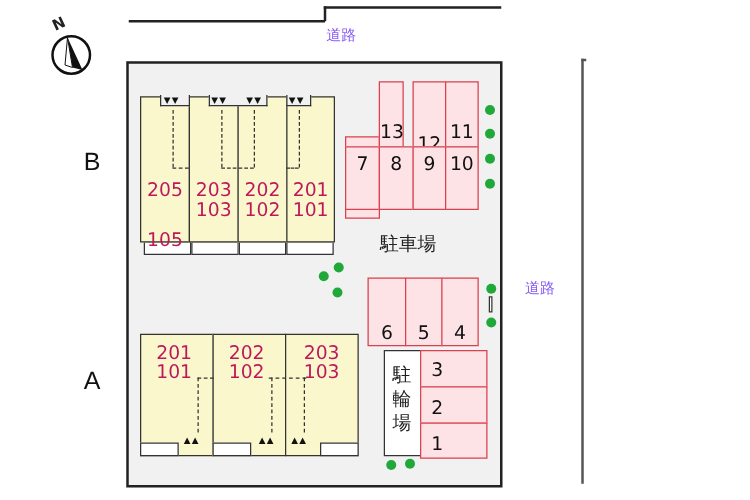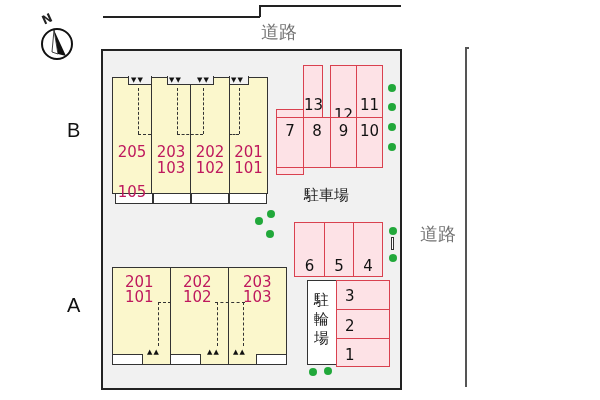--- a/index.html
+++ b/index.html
@@ -1,20 +1,20 @@
 <!DOCTYPE html>
 <html><head>
 <meta charset="utf-8">
 <style>
   html, body { margin:0; padding:0; }
   body { width:600px; height:400px; background:#ffffff; position:relative; overflow:hidden;
          font-family:"DejaVu Sans", "Liberation Sans", sans-serif; color:#222; }
   .abs { position:absolute; }
   .road-line { position:absolute; background:#222; }
-  .road-label { position:absolute; font-size:18px; color:#737373; }
+  .road-label { position:absolute; font-size:12px; color:#8b5cf6; }
   .lot { position:absolute; left:101px; top:49px; width:301px; height:341px;
          background:#f1f1f1; border:2px solid #222; box-sizing:border-box; }
   .unit { position:absolute; background:#fbf7cc; border:1px solid #333; box-sizing:border-box; }
   .unit-label { position:absolute; width:100%; text-align:center; font-size:15px; line-height:15px; color:#be185d; }
   .balcony { position:absolute; background:#ffffff; border:1px solid #333; box-sizing:border-box; }
   .space { position:absolute; background:#fde2e6; border:1px solid #d9414f; box-sizing:border-box;
            font-size:15px; text-align:center; color:#111; }
   .tree { position:absolute; width:8px; height:8px; border-radius:50%; background:#21a83a; }
   .dash { position:absolute; border-left:1.5px dashed #333; }
   .dashh { position:absolute; border-top:1.5px dashed #333; }

